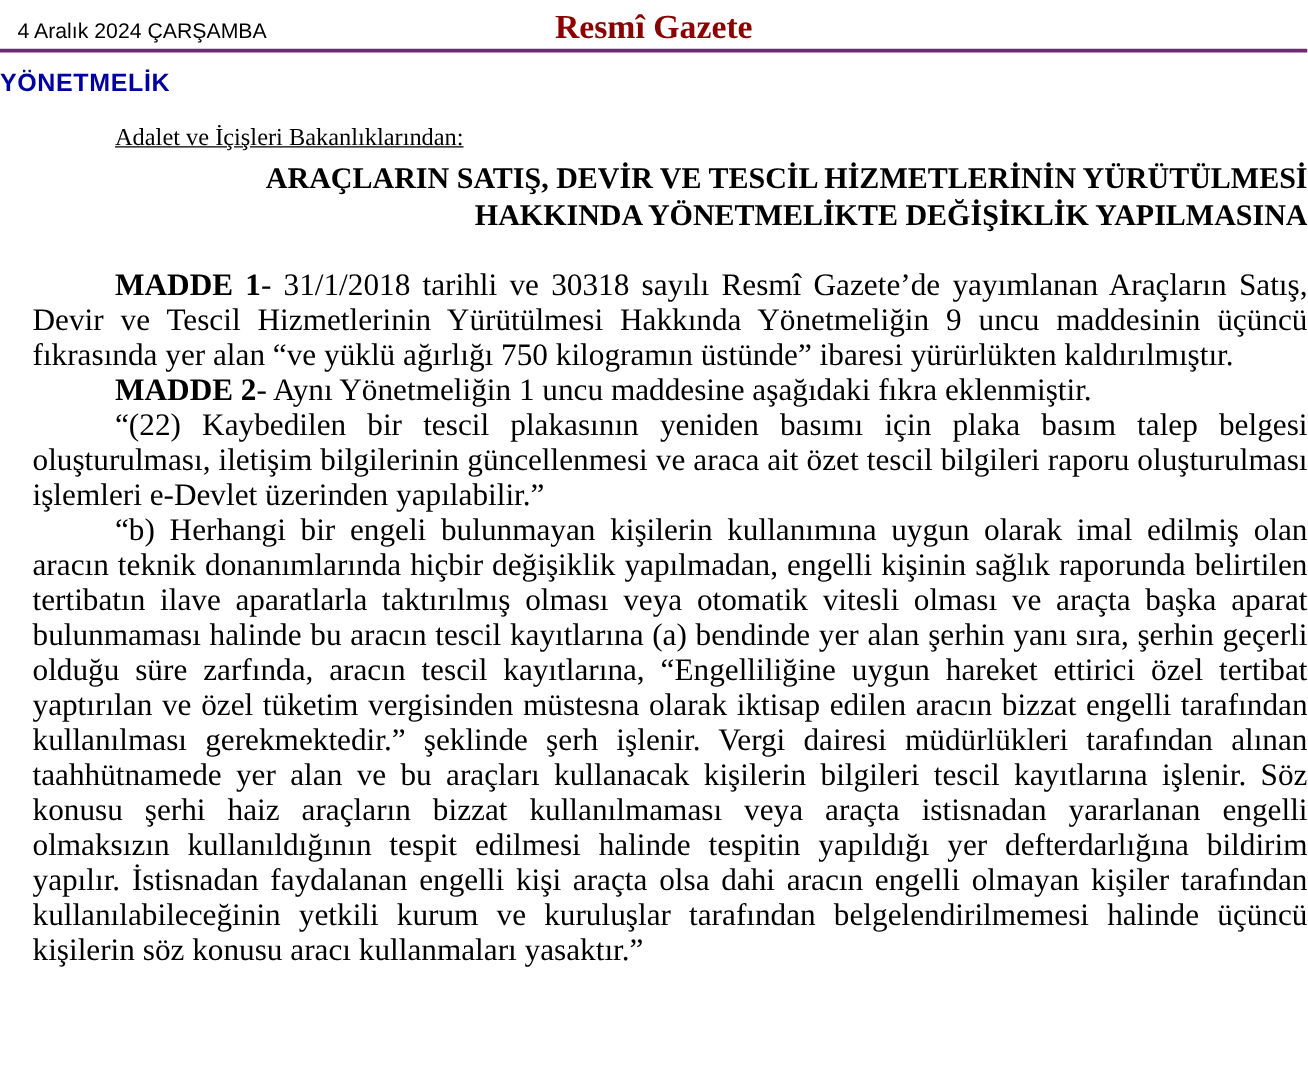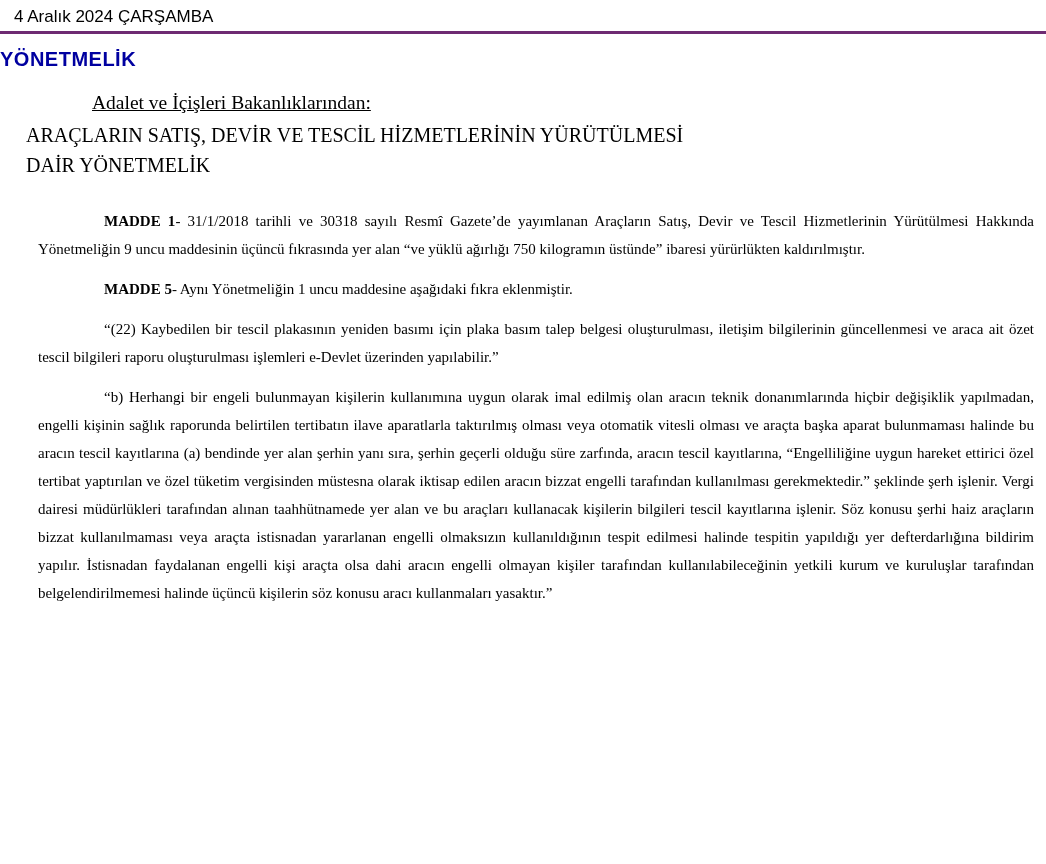--- a/index.html
+++ b/index.html
@@ -54,57 +54,58 @@
   .content { padding: 0 0 0 26px; }
 
   .issuer {
     margin: 21px 0 0 66px;
     font-size: 19.5px;
     text-decoration: underline;
   }
 
   .act-title {
     margin-top: 6px;
-    text-align: left;
-    font-weight: normal;
-    font-size: 20px;
+    text-align: right;
+    font-weight: bold;
+    font-size: 24px;
     line-height: 30px;
   }
 
   .articles { margin-top: 27px; }
   .para {
-    margin: 12px;
-    font-size: 15px;
+    margin: 0;
+    font-size: 25px;
     line-height: 28px;
     text-align: justify;
     text-indent: 66px;
   }
   .madde-label { font-weight: bold; }
 </style>
 </head>
 <body>
 
 <div class="page">
 
   <header class="masthead">
     <span class="date">4 Aralık 2024 ÇARŞAMBA</span>
+    <span class="brand">Resmî Gazete</span>
   </header>
 
   <div class="section-kind">YÖNETMELİK</div>
 
   <main class="content">
 
     <p class="issuer">Adalet ve İçişleri Bakanlıklarından:</p>
 
     <div class="act-title">
       <div class="t-line">ARAÇLARIN SATIŞ, DEVİR VE TESCİL HİZMETLERİNİN YÜRÜTÜLMESİ</div>
-      <div class="t-line">DAİR YÖNETMELİK</div>
+      <div class="t-line">HAKKINDA YÖNETMELİKTE DEĞİŞİKLİK YAPILMASINA</div>
     </div>
 
     <div class="articles">
       <p class="para"><b class="madde-label">MADDE 1</b><span class="article-text">- 31/1/2018 tarihli ve 30318 sayılı Resmî Gazete’de yayımlanan Araçların Satış, Devir ve Tescil Hizmetlerinin Yürütülmesi Hakkında Yönetmeliğin 9 uncu maddesinin üçüncü fıkrasında yer alan “ve yüklü ağırlığı 750 kilogramın üstünde” ibaresi yürürlükten kaldırılmıştır.</span></p>
-      <p class="para"><b class="madde-label">MADDE 5</b><span class="article-text">- Aynı Yönetmeliğin 1 uncu maddesine aşağıdaki fıkra eklenmiştir.</span></p>
+      <p class="para"><b class="madde-label">MADDE 2</b><span class="article-text">- Aynı Yönetmeliğin 1 uncu maddesine aşağıdaki fıkra eklenmiştir.</span></p>
       <p class="para"><b class="madde-label"></b><span class="article-text">“(22) Kaybedilen bir tescil plakasının yeniden basımı için plaka basım talep belgesi oluşturulması, iletişim bilgilerinin güncellenmesi ve araca ait özet tescil bilgileri raporu oluşturulması işlemleri e-Devlet üzerinden yapılabilir.”</span></p>
       <p class="para"><b class="madde-label"></b><span class="article-text">“b) Herhangi bir engeli bulunmayan kişilerin kullanımına uygun olarak imal edilmiş olan aracın teknik donanımlarında hiçbir değişiklik yapılmadan, engelli kişinin sağlık raporunda belirtilen tertibatın ilave aparatlarla taktırılmış olması veya otomatik vitesli olması ve araçta başka aparat bulunmaması halinde bu aracın tescil kayıtlarına (a) bendinde yer alan şerhin yanı sıra, şerhin geçerli olduğu süre zarfında, aracın tescil kayıtlarına, “Engelliliğine uygun hareket ettirici özel tertibat yaptırılan ve özel tüketim vergisinden müstesna olarak iktisap edilen aracın bizzat engelli tarafından kullanılması gerekmektedir.” şeklinde şerh işlenir. Vergi dairesi müdürlükleri tarafından alınan taahhütnamede yer alan ve bu araçları kullanacak kişilerin bilgileri tescil kayıtlarına işlenir. Söz konusu şerhi haiz araçların bizzat kullanılmaması veya araçta istisnadan yararlanan engelli olmaksızın kullanıldığının tespit edilmesi halinde tespitin yapıldığı yer defterdarlığına bildirim yapılır. İstisnadan faydalanan engelli kişi araçta olsa dahi aracın engelli olmayan kişiler tarafından kullanılabileceğinin yetkili kurum ve kuruluşlar tarafından belgelendirilmemesi halinde üçüncü kişilerin söz konusu aracı kullanmaları yasaktır.”</span></p>
     </div>
 
   </main>
 </div>
 
 </body></html>

